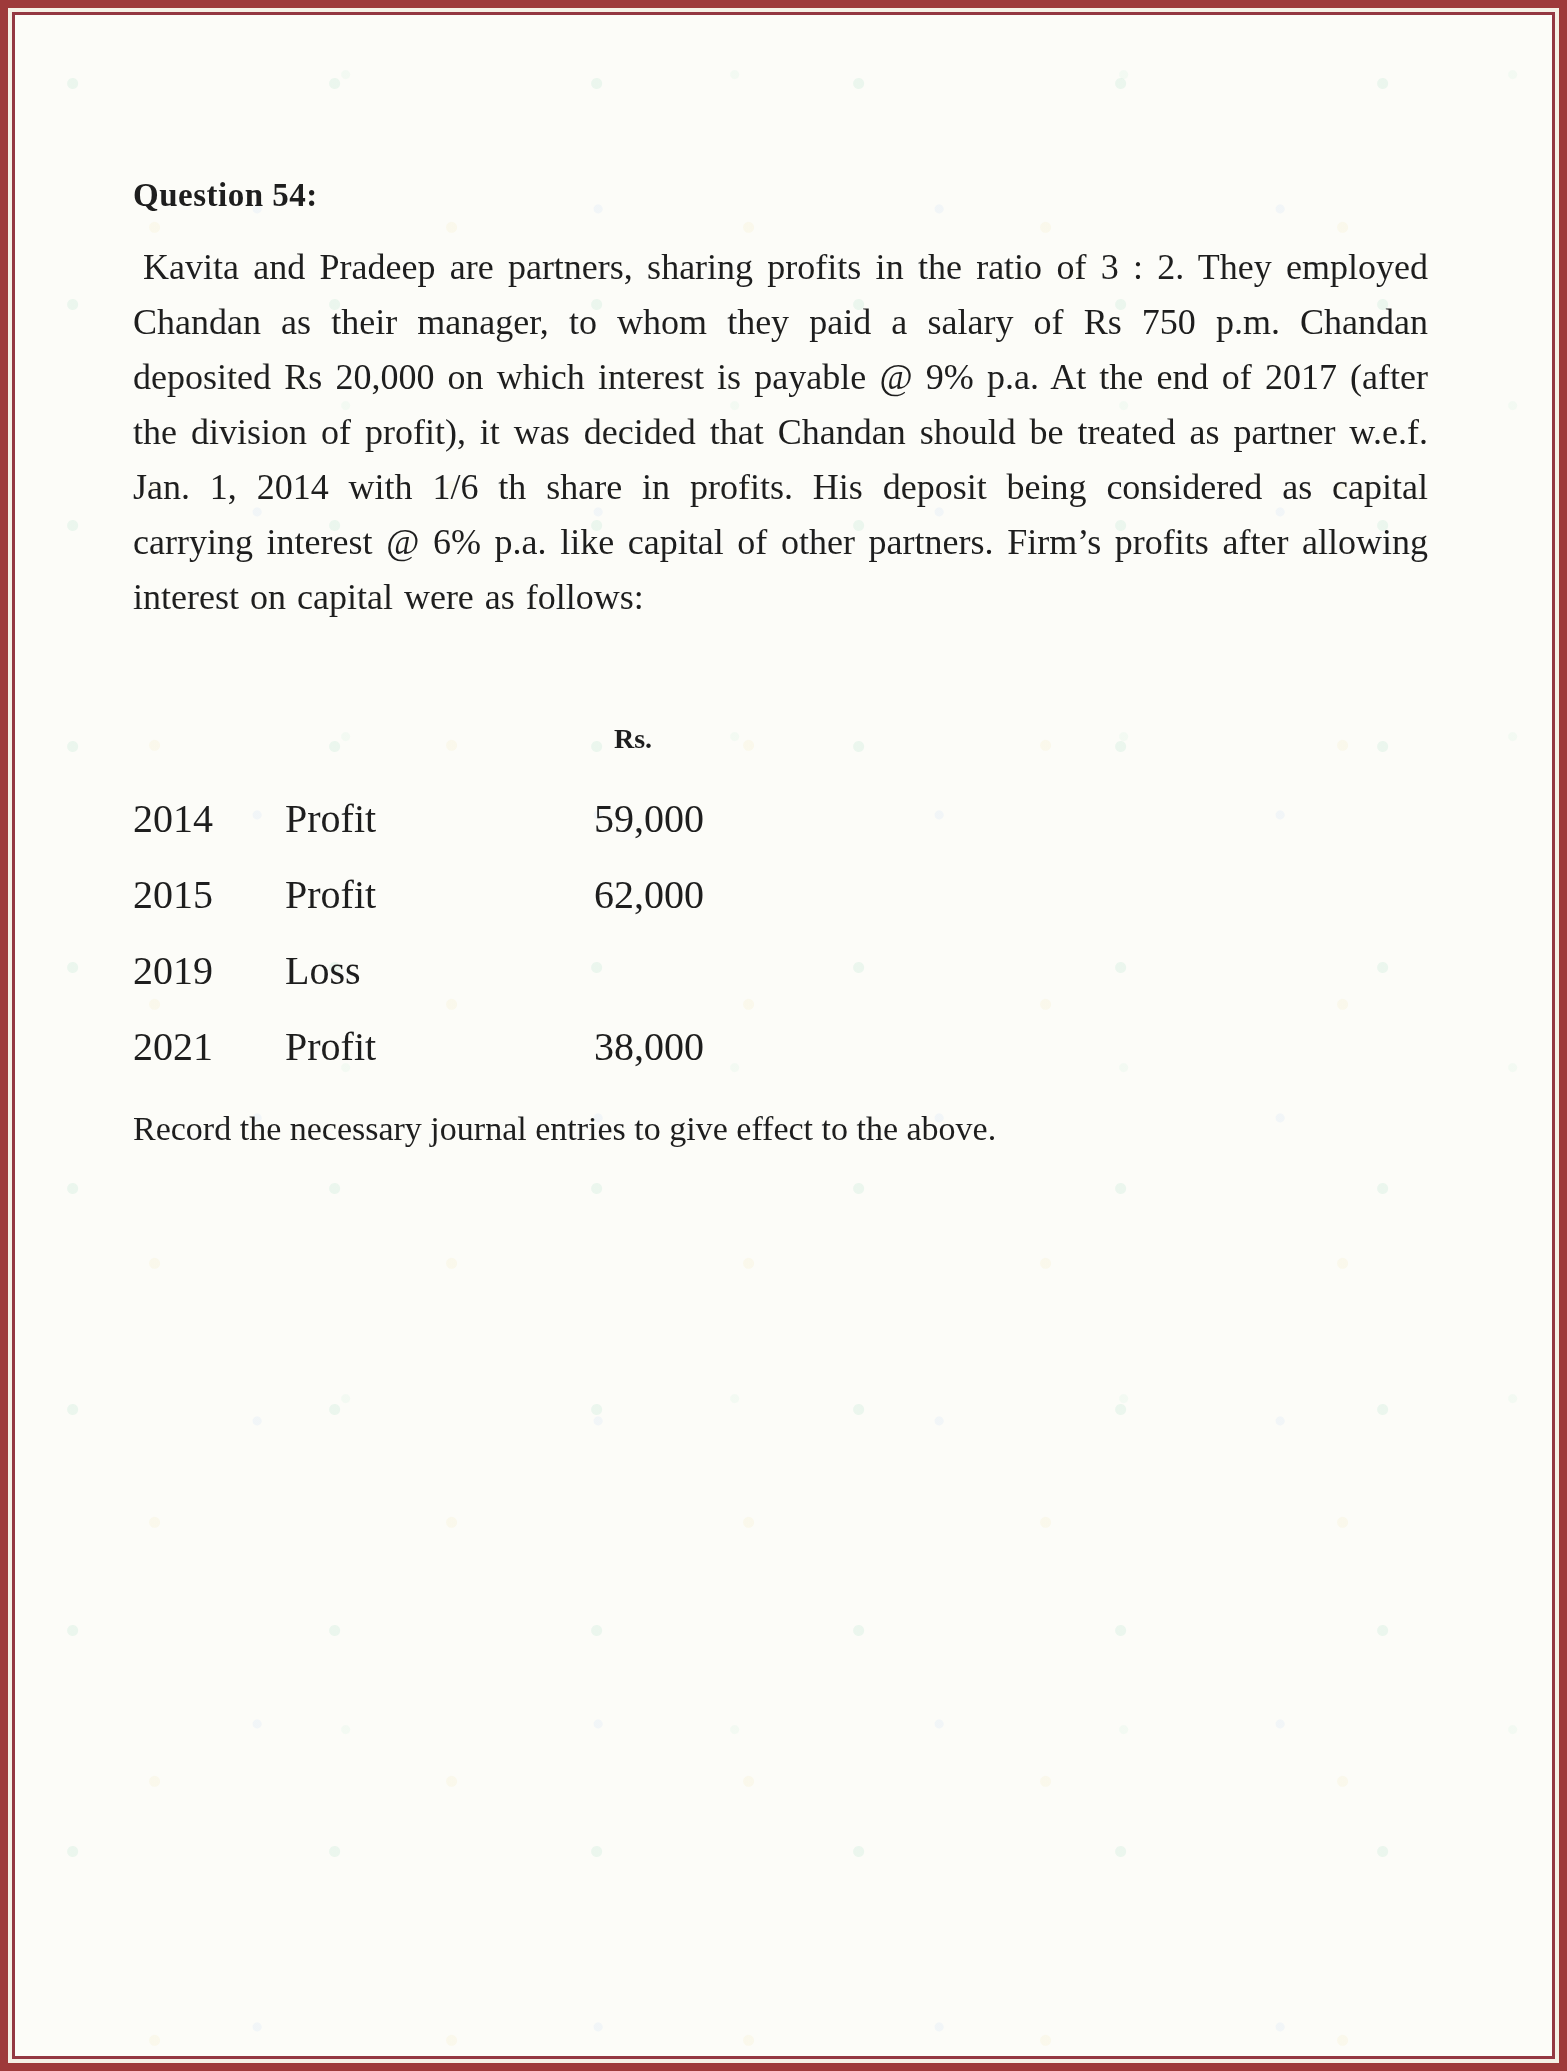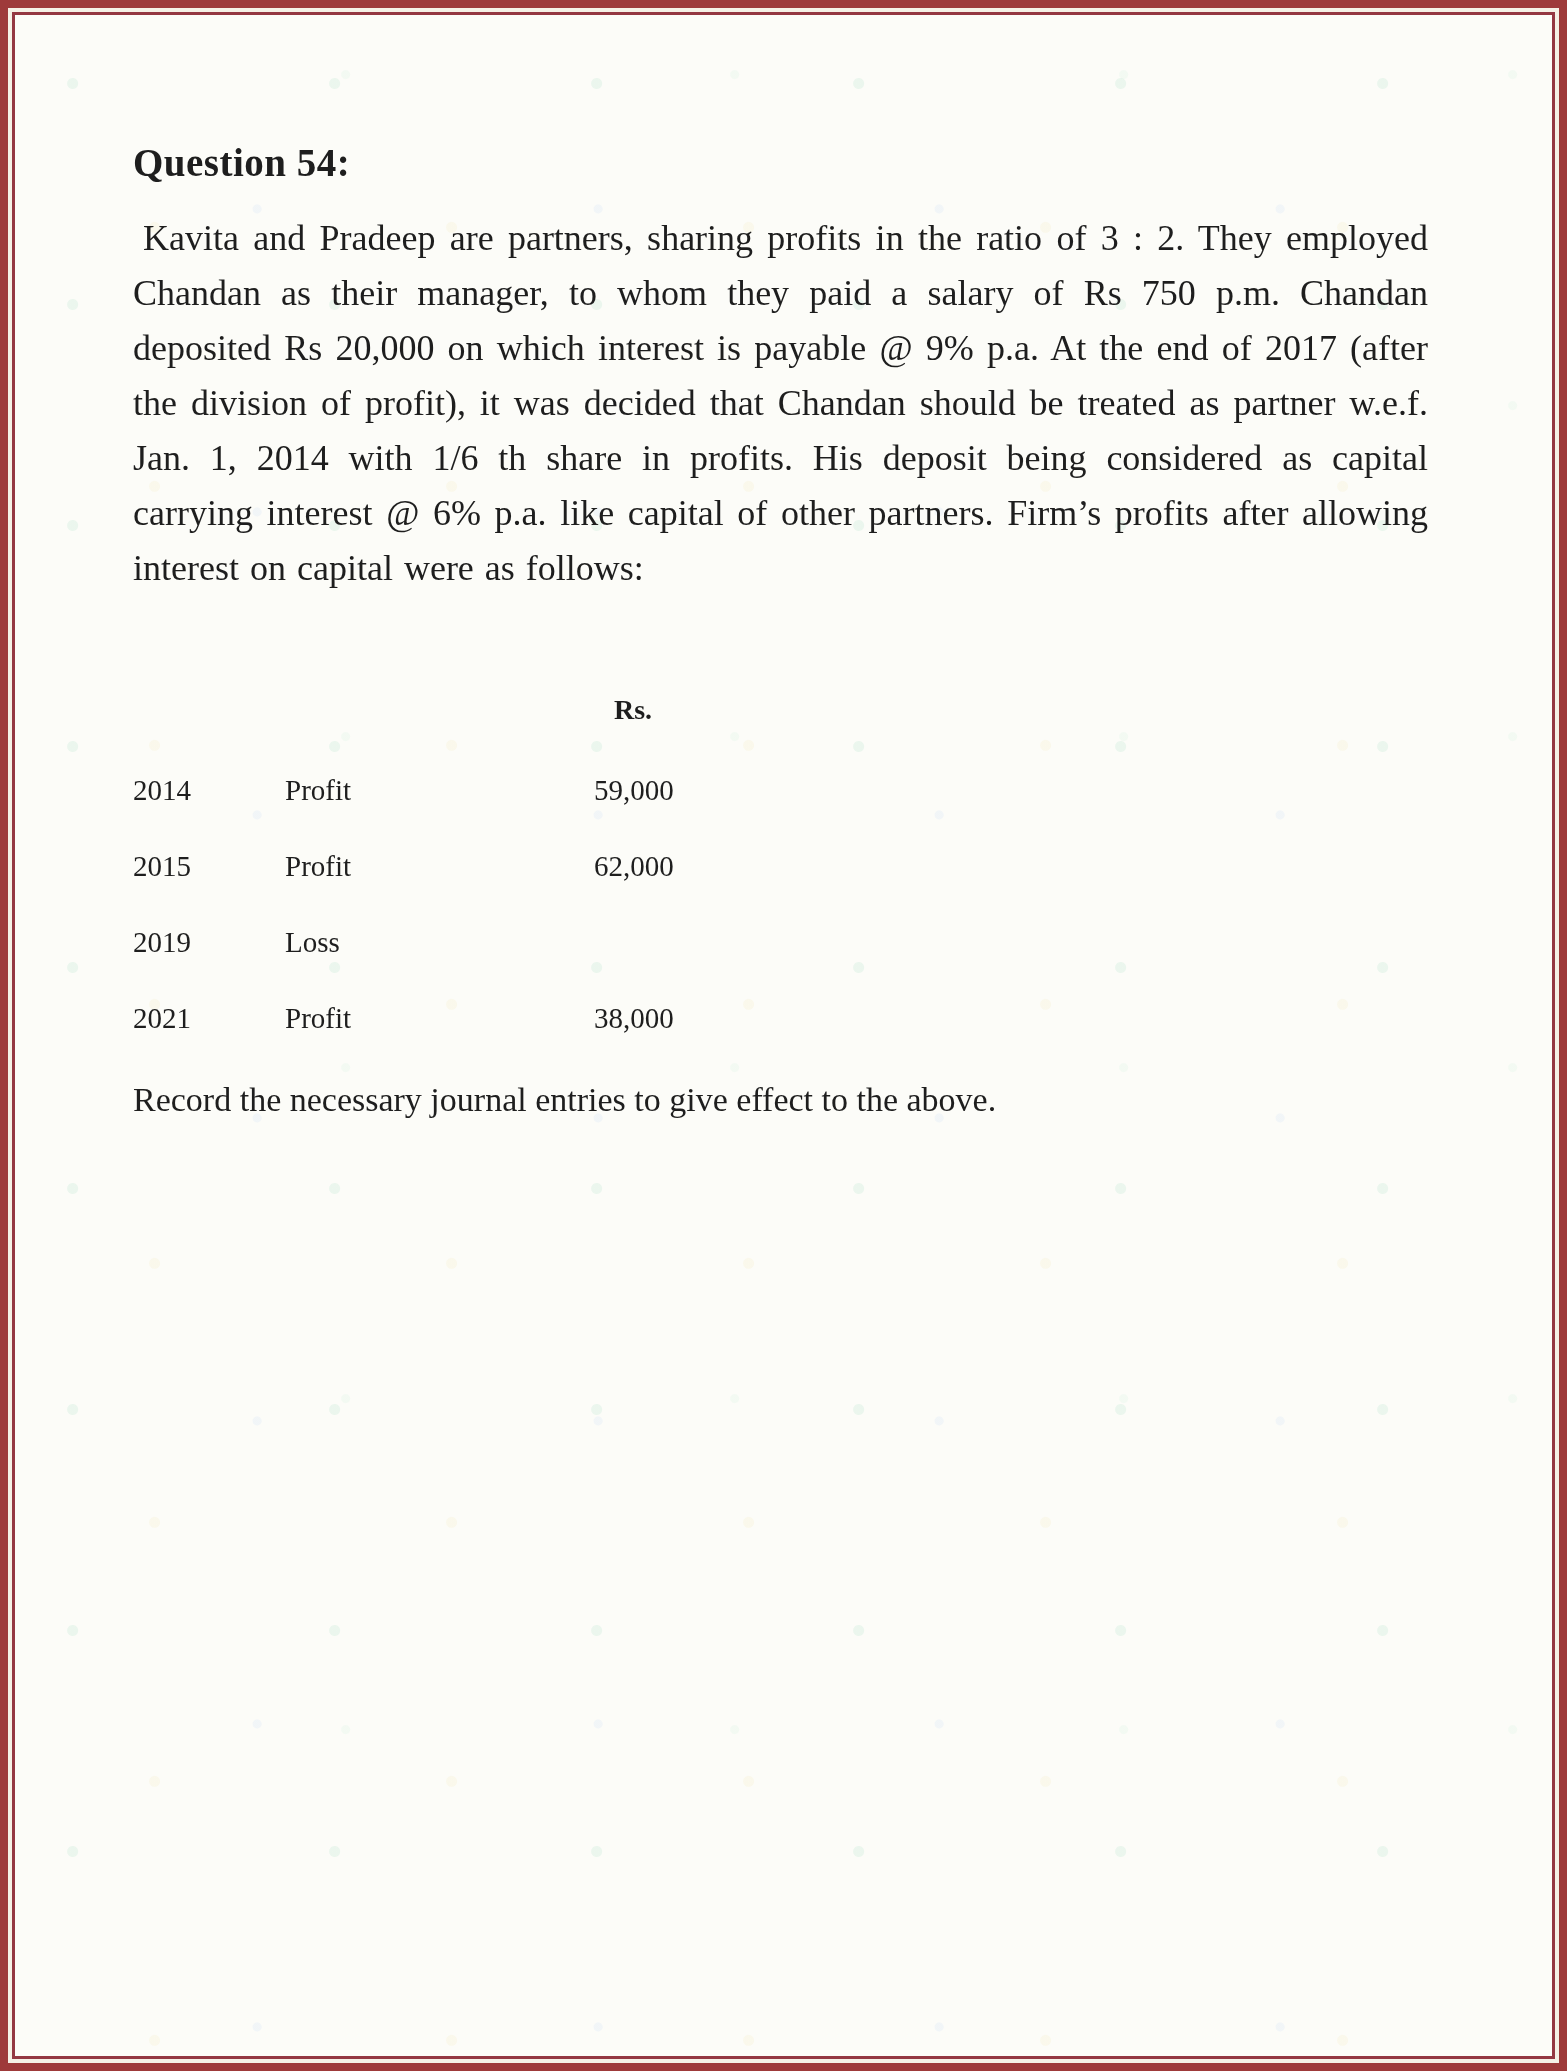--- a/index.html
+++ b/index.html
@@ -37,23 +37,24 @@
       radial-gradient(circle at 71% 64%, rgba(214,228,246,0.28) 0 4px, rgba(0,0,0,0) 5px),
       radial-gradient(circle at 47% 82%, rgba(247,241,214,0.35) 0 5px, rgba(0,0,0,0) 6px),
       radial-gradient(circle at 85% 18%, rgba(222,244,230,0.30) 0 4px, rgba(0,0,0,0) 5px);
     background-size: 262px 221px, 341px 303px, 297px 259px, 389px 331px;
     color: #1e1e1e;
     padding: 125px 124px 0 118px;
     overflow: hidden;
   }
 
   .question-heading {
-    font-size: 39px;
+    font-size: 33px;
     font-weight: bold;
     letter-spacing: 0.5px;
+    margin-top: 37px;
   }
 
   .question-paragraph {
     margin-top: 26px;
     font-size: 36px;
     line-height: 55px;
     text-align: justify;
     text-indent: 10px;
     word-spacing: 2px;
   }
@@ -68,21 +69,21 @@
     margin-left: 481px;
   }
 
   .table-rows {
     margin-top: 42px;
   }
 
   .trow {
     display: grid;
     grid-template-columns: 152px 309px auto;
-    font-size: 29px;
+    font-size: 40px;
     line-height: 44px;
     margin-bottom: 32px;
   }
 
   .instruction-text {
     font-size: 34px;
     line-height: 55px;
   }
 </style>
 </head>

